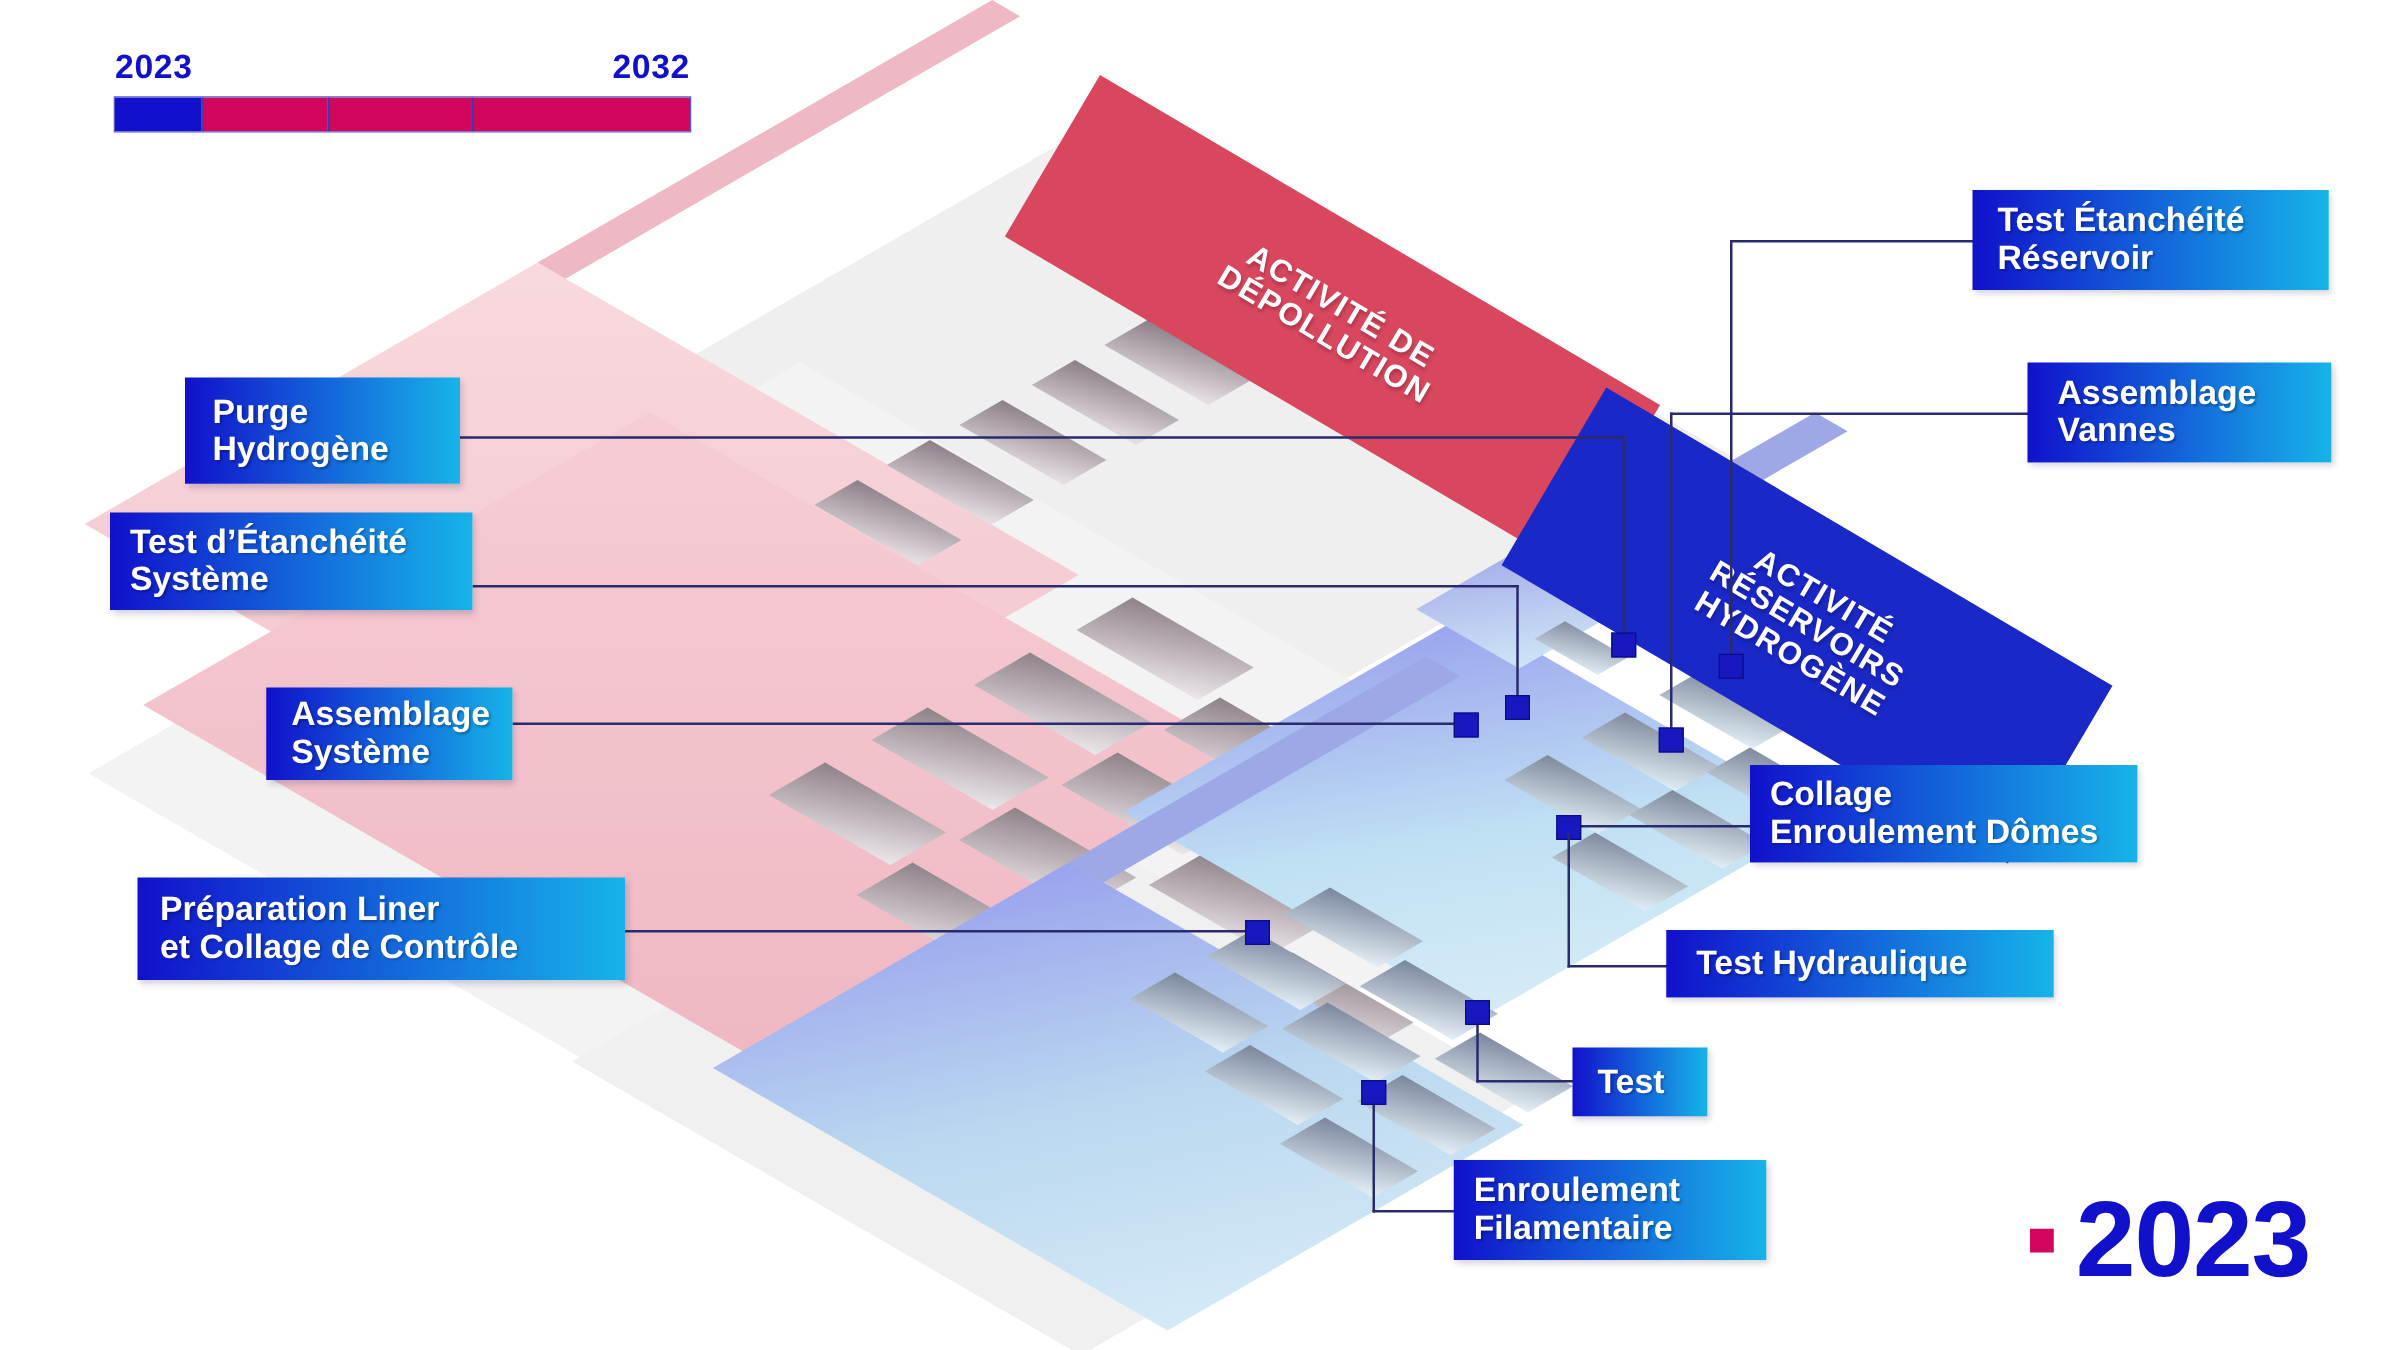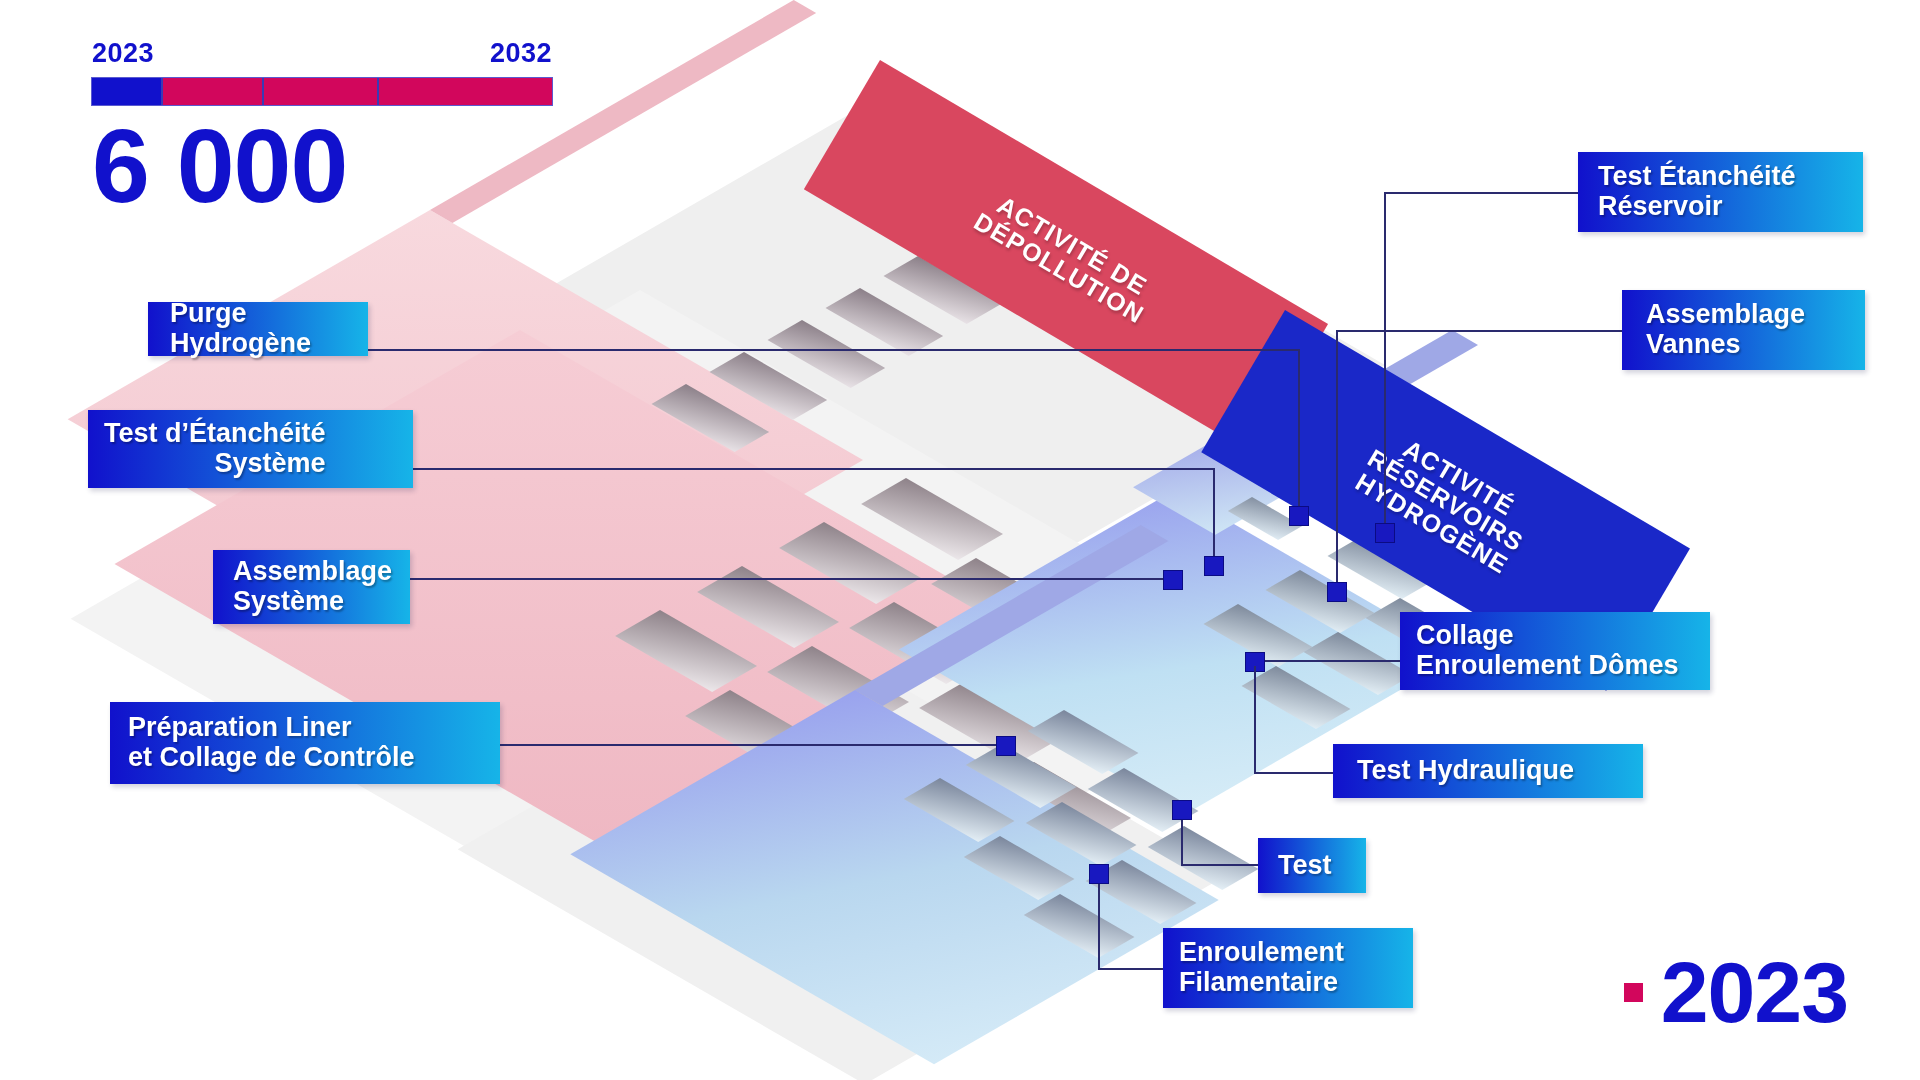--- a/index.html
+++ b/index.html
@@ -304,29 +304,28 @@
     <div class="hdr-years">
       <span>2023</span>
       <span>2032</span>
     </div>
     <div class="hdr-bar" id="timeline-bar">
         <div class="seg" style="background: rgb(17, 17, 204); width: 15%;"></div>
         <div class="seg" style="background: rgb(210, 6, 92); width: 22%; border-left: 2px solid rgb(58, 58, 181);"></div>
         <div class="seg" style="background: rgb(210, 6, 92); width: 25%; border-left: 2px solid rgb(58, 58, 181);"></div>
         <div class="seg" style="background: rgb(210, 6, 92); width: 38%; border-left: 2px solid rgb(58, 58, 181);"></div>
       </div>
-    <div class="hdr-big">6 000</div>
   </div>
 
   <div id="labels-layer">
-      <div class="lbl" style="left: 148px; top: 302px; width: 220px; height: 54px; font-size: 27px; padding-left: 22px; background: linear-gradient(90deg, rgb(17, 17, 204) 0%, rgb(22, 180, 232) 100%);">
+      <div class="lbl" style="left: 148px; top: 302px; width: 220px; height: 85px; font-size: 27px; padding-left: 22px; background: linear-gradient(90deg, rgb(17, 17, 204) 0%, rgb(22, 180, 232) 100%);">
         <span>Purge
 Hydrogène</span>
       </div>
-      <div class="lbl" style="left: 88px; top: 410px; width: 325px; height: 78px; font-size: 27px; padding-left: 16px; background: linear-gradient(90deg, rgb(17, 17, 204) 0%, rgb(22, 180, 232) 100%); text-align: right;">
+      <div class="lbl" style="left: 88px; top: 410px; width: 290px; height: 78px; font-size: 27px; padding-left: 16px; background: linear-gradient(90deg, rgb(17, 17, 204) 0%, rgb(22, 180, 232) 100%);">
         <span>Test d’Étanchéité
 Système</span>
       </div>
       <div class="lbl" style="left: 213px; top: 550px; width: 197px; height: 74px; font-size: 27px; padding-left: 20px; background: linear-gradient(90deg, rgb(17, 17, 204) 0%, rgb(22, 180, 232) 100%);">
         <span>Assemblage
 Système</span>
       </div>
       <div class="lbl" style="left: 110px; top: 702px; width: 390px; height: 82px; font-size: 27px; padding-left: 18px; background: linear-gradient(90deg, rgb(17, 17, 204) 0%, rgb(22, 180, 232) 100%);">
         <span>Préparation Liner
 et Collage de Contrôle</span>

